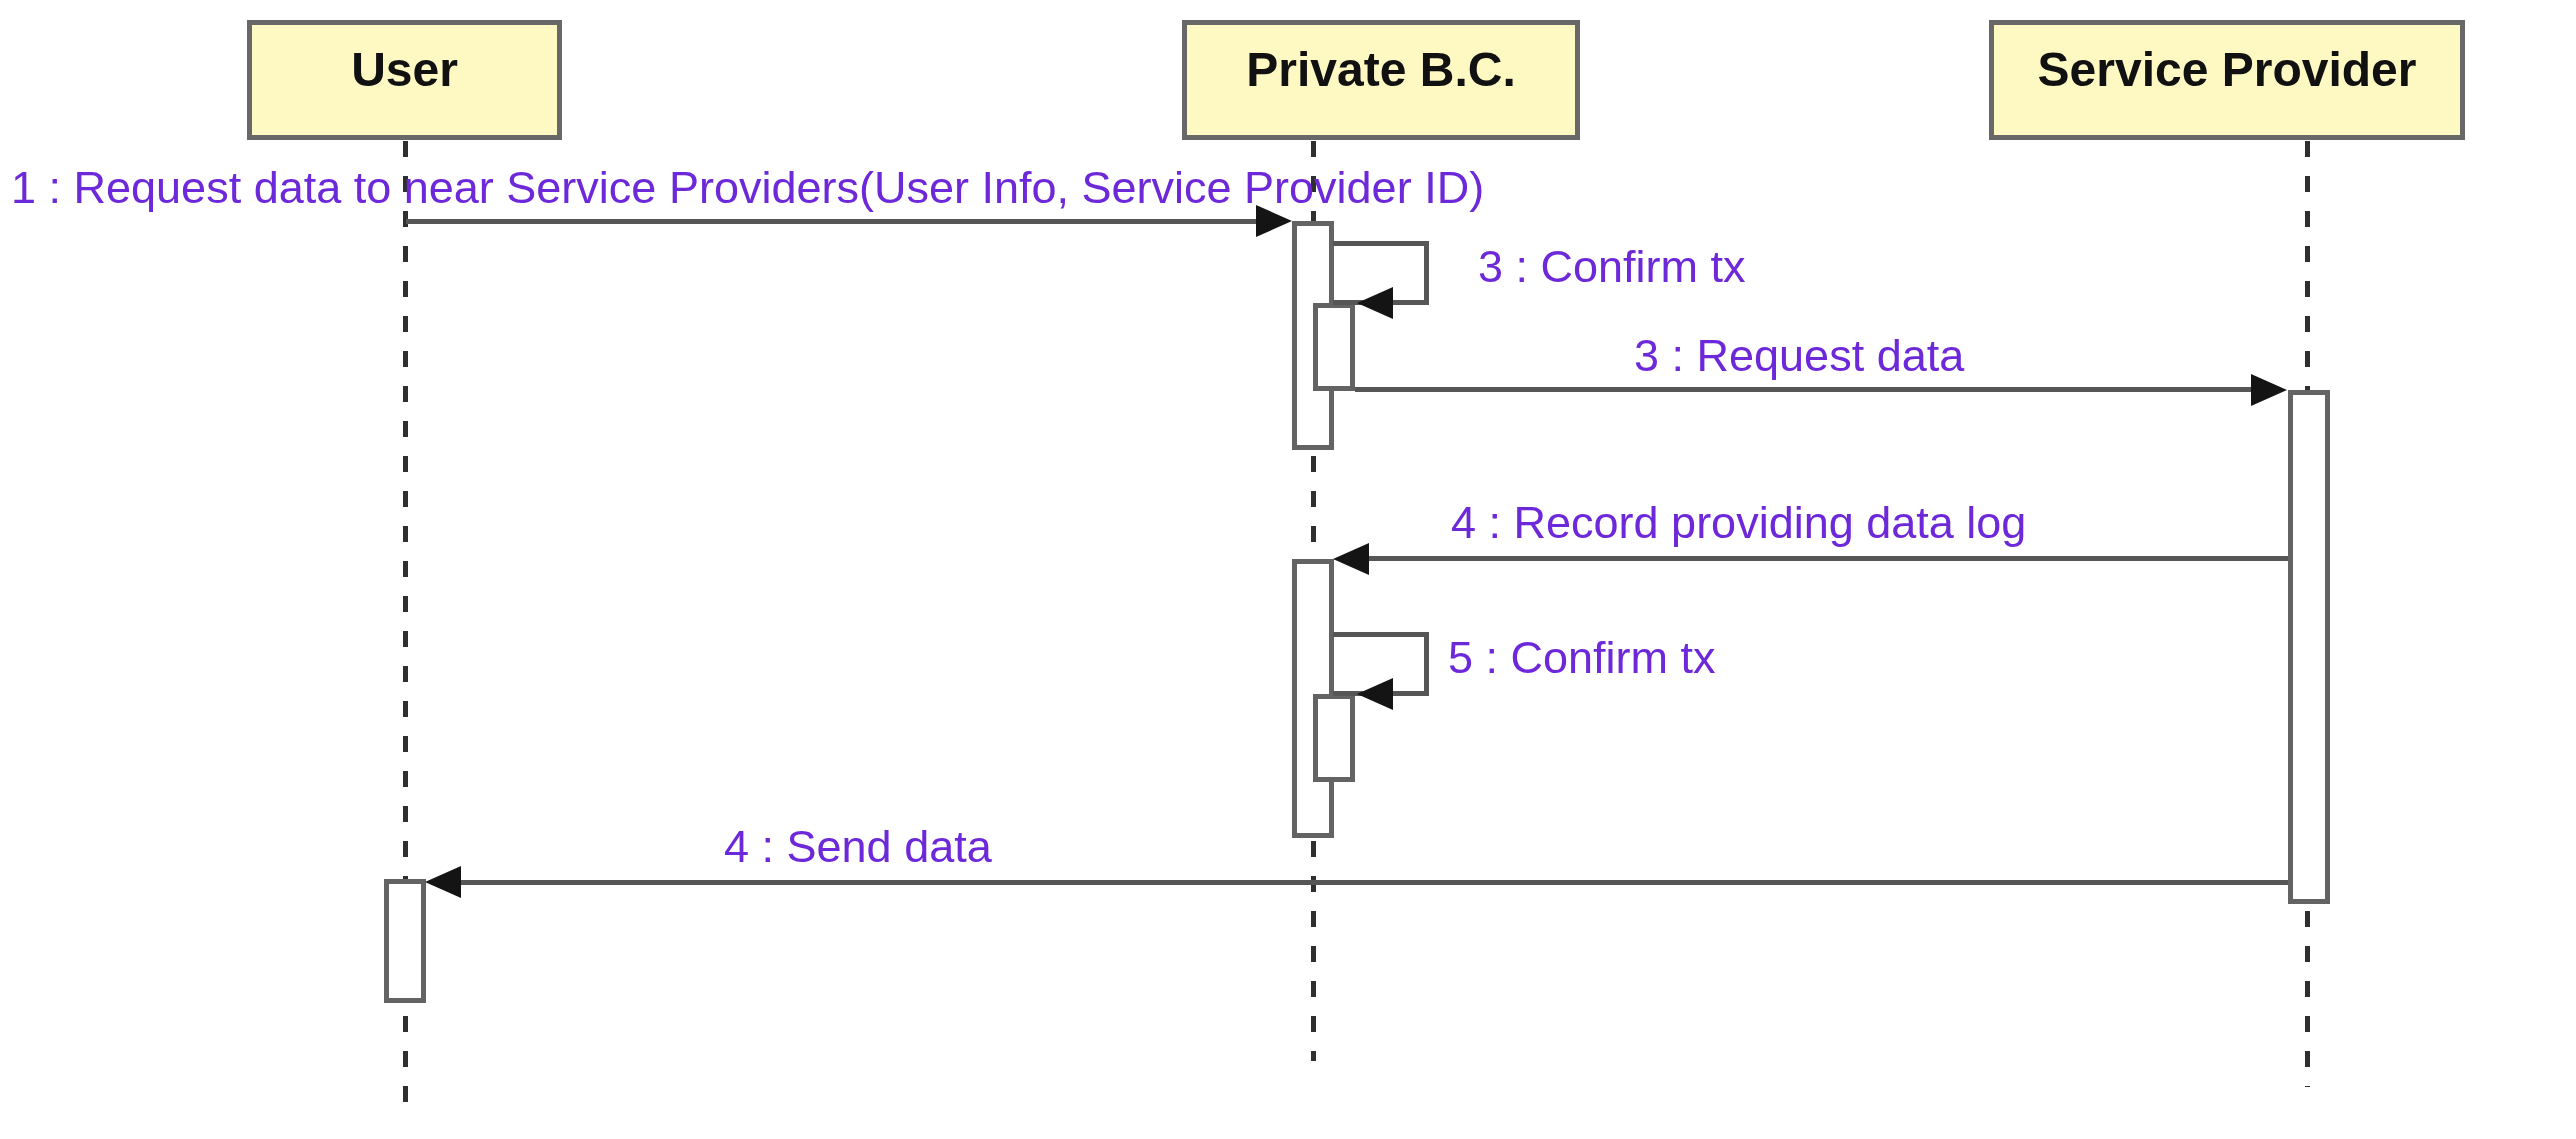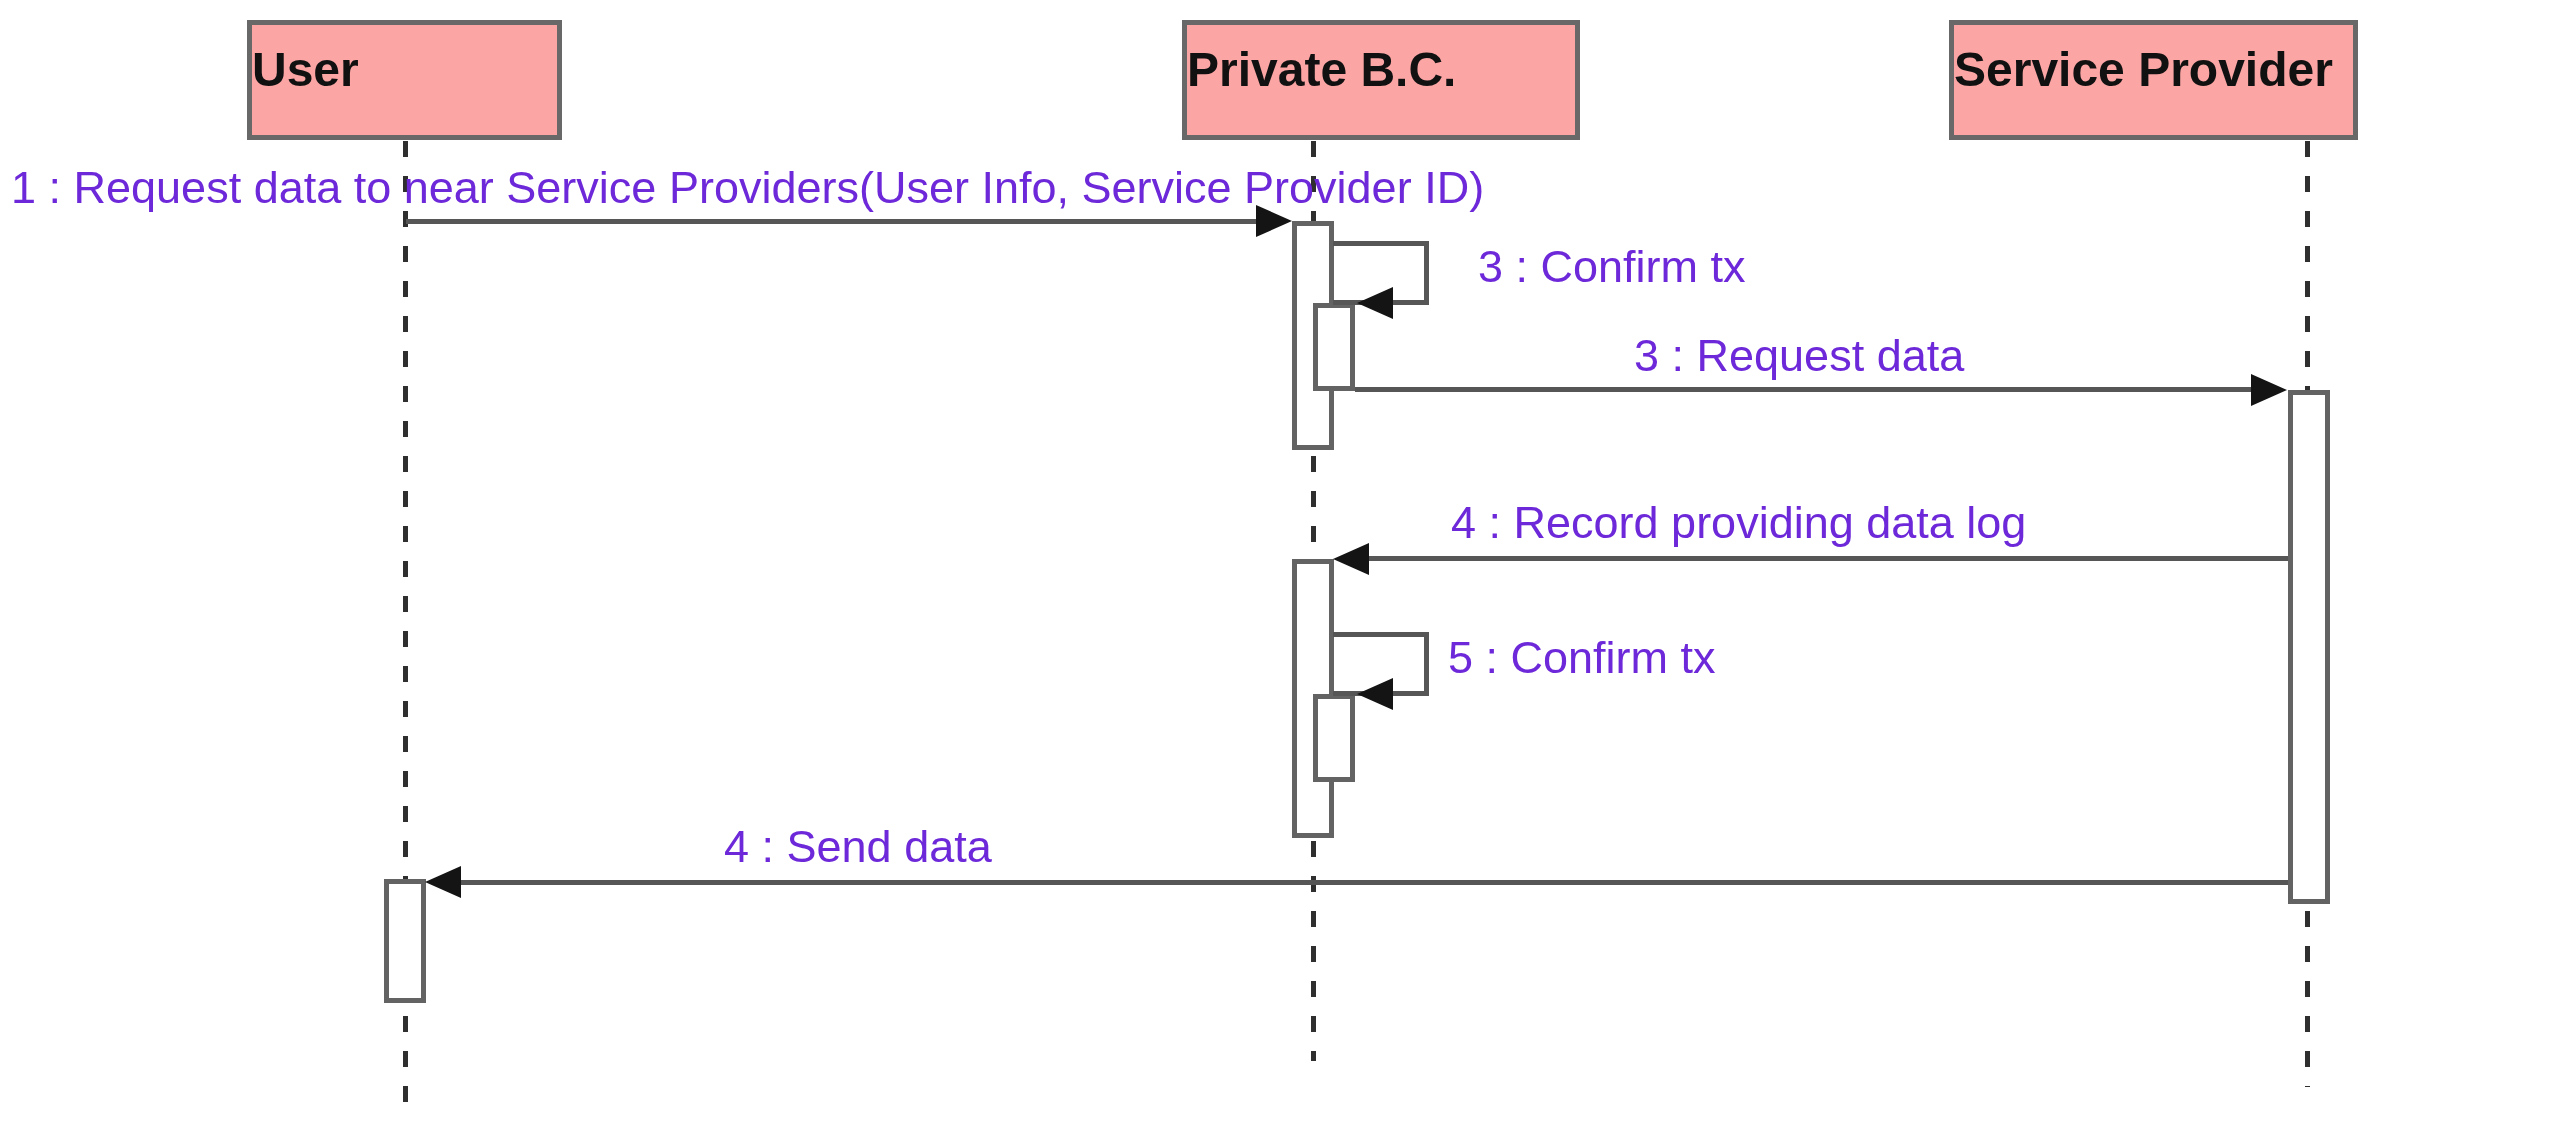--- a/index.html
+++ b/index.html
@@ -8,22 +8,22 @@
     width:2576px;height:1140px;
     background:#ffffff;
     font-family:"Liberation Sans", sans-serif;
     overflow:hidden;
   }
   
   .head{
     position:absolute;top:20.4px;height:120px;
     box-sizing:border-box;
     border:5.1px solid #686868;
-    background:#fca5a5;
-    display:flex;align-items:center;justify-content:flex-start;
+    background:#fef9c3;
+    display:flex;align-items:center;justify-content:center;
     padding-bottom:22px;
     z-index:3;
   }
   .head span{
     font-size:48px;font-weight:700;color:#111111;white-space:nowrap;
   }
   
   .lifeline{
     position:absolute;width:5.1px;z-index:1;
     background:repeating-linear-gradient(to bottom,#2f2f2f 0 16px,transparent 16px 35px);
@@ -68,21 +68,21 @@
   <div class="lifeline" style="left:403px;top:141px;height:961px;"></div>
   <div class="lifeline" style="left:1311px;top:141px;height:920px;"></div>
   <div class="lifeline" style="left:2305px;top:141px;height:946px;"></div>
 
   <div class="head" style="left:247px;width:315px;">
     <span>User</span>
   </div>
   <div class="head" style="left:1182px;width:398px;">
     <span>Private B.C.</span>
   </div>
-  <div class="head" style="left:1949px;width:409px;">
+  <div class="head" style="left:1989px;width:476px;">
     <span>Service Provider</span>
   </div>
 
   <div class="act" style="left:1292px;top:221px;height:229px;"></div>
   <div class="act nested" style="left:1313px;top:303px;height:88px;"></div>
   <div class="act" style="left:1292px;top:559px;height:279px;"></div>
   <div class="act nested" style="left:1313px;top:694px;height:88px;"></div>
   <div class="act" style="left:2288px;top:390px;height:514px;"></div>
   <div class="act" style="left:384px;top:879px;height:124px;"></div>
 

